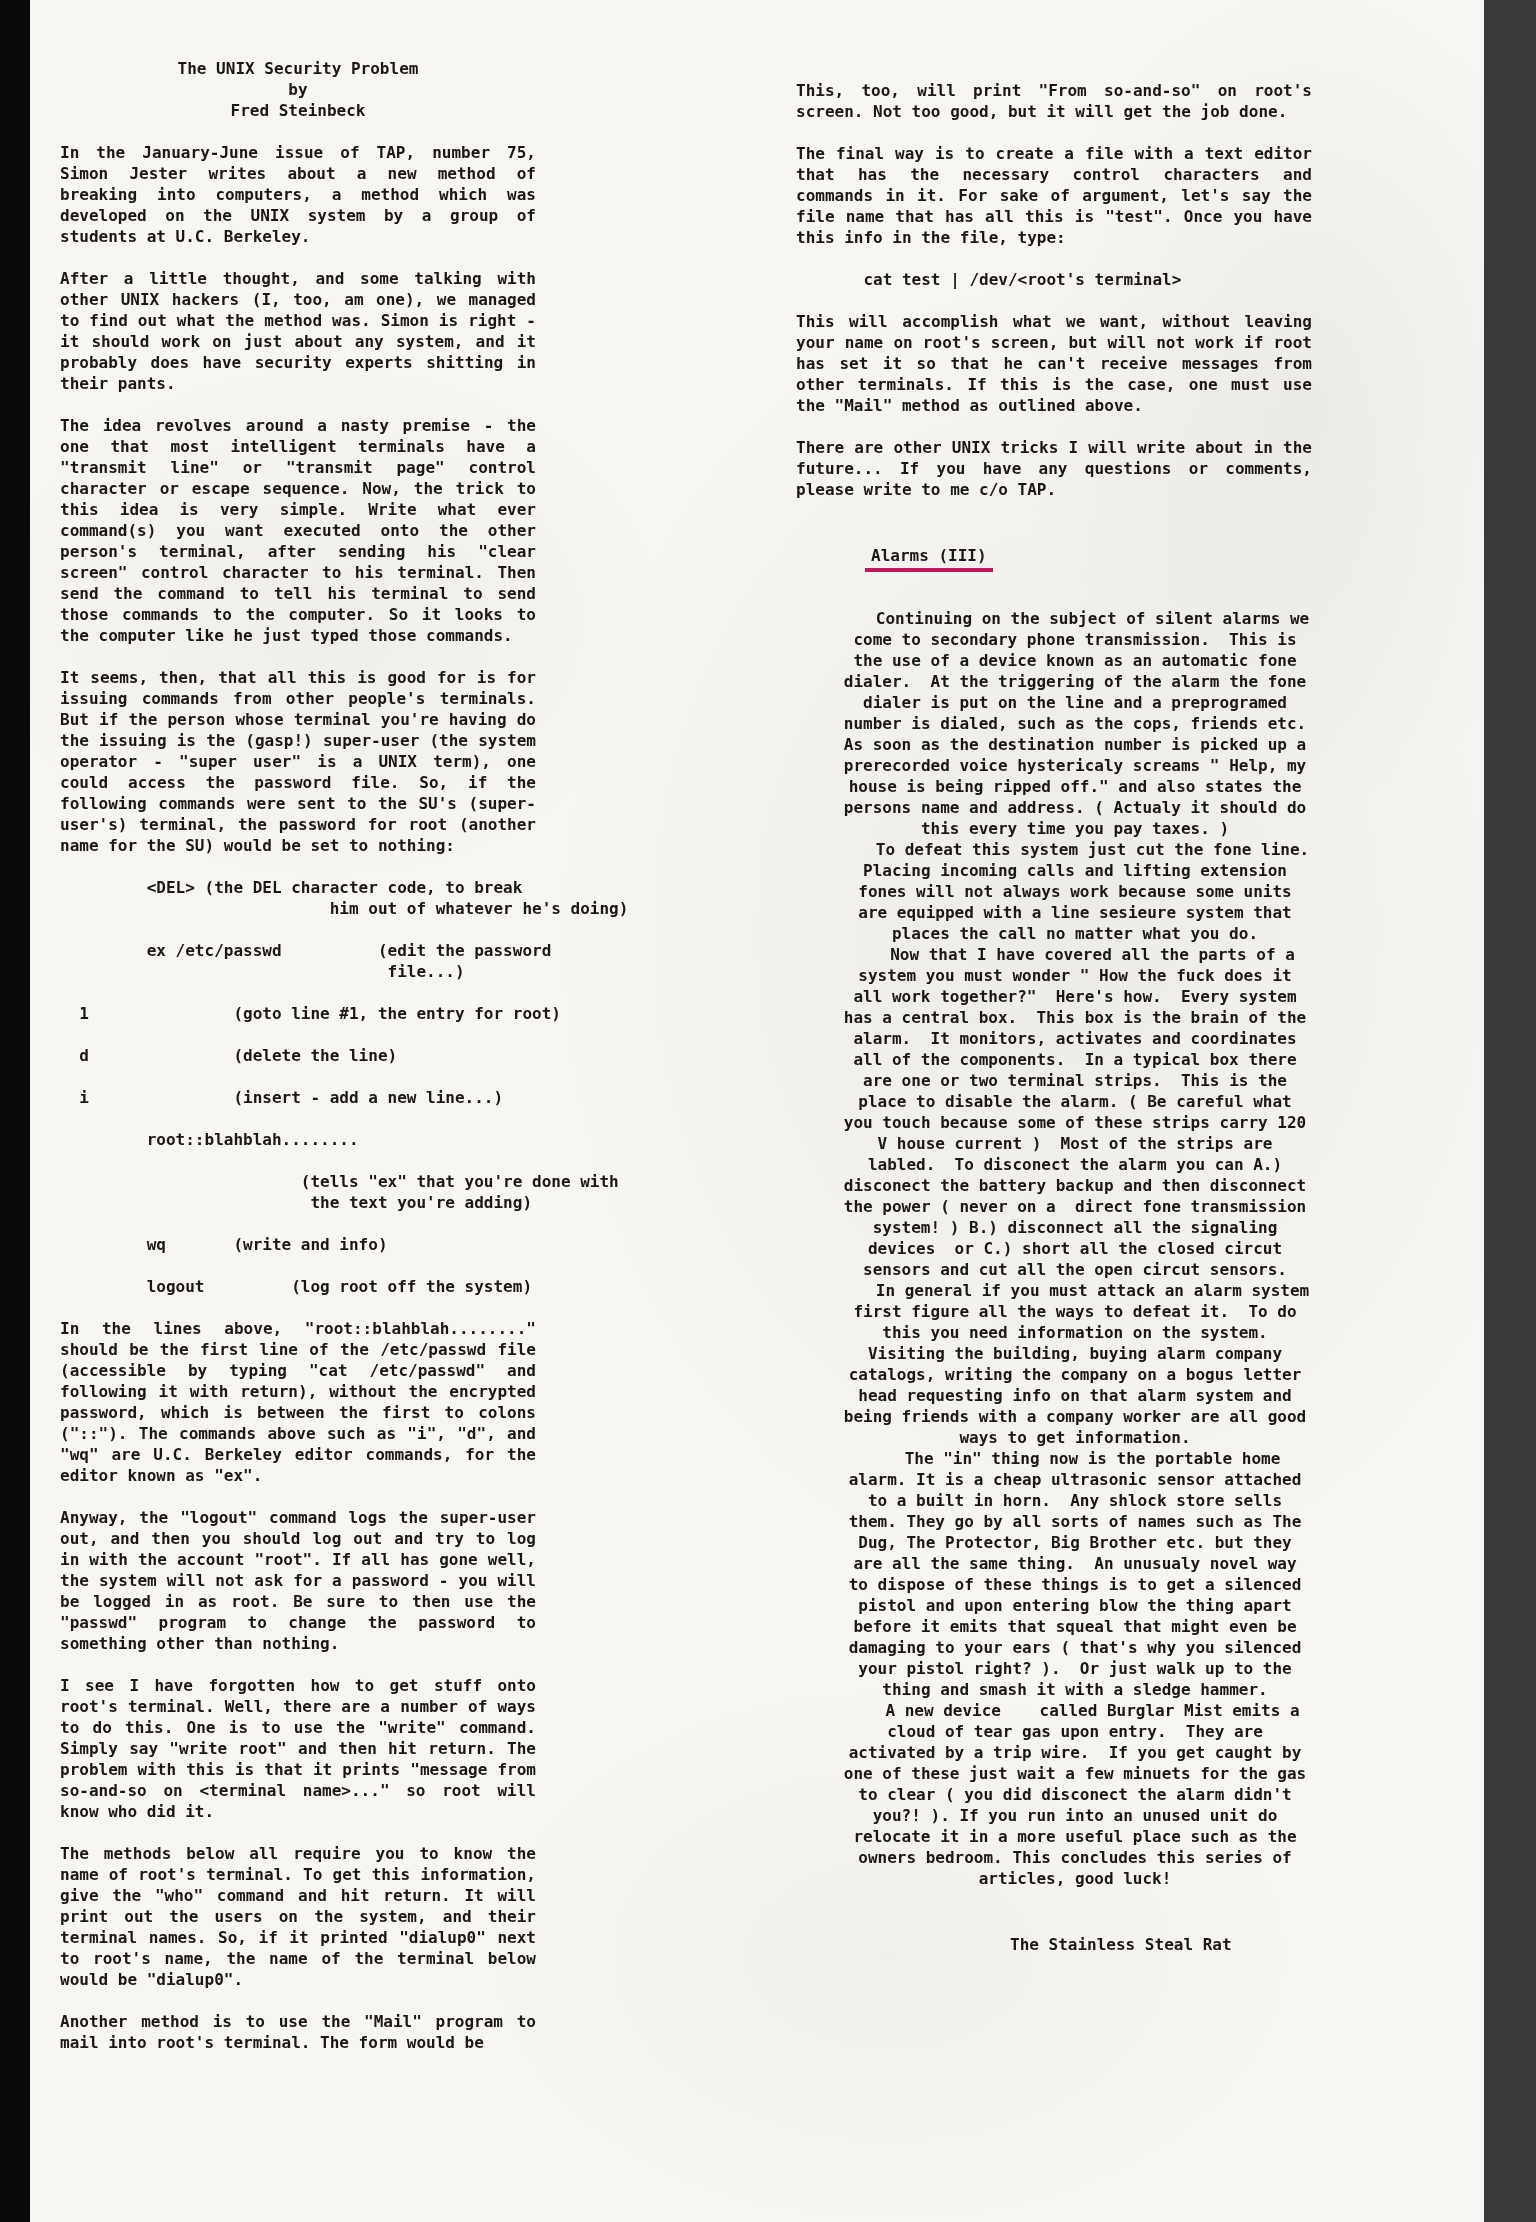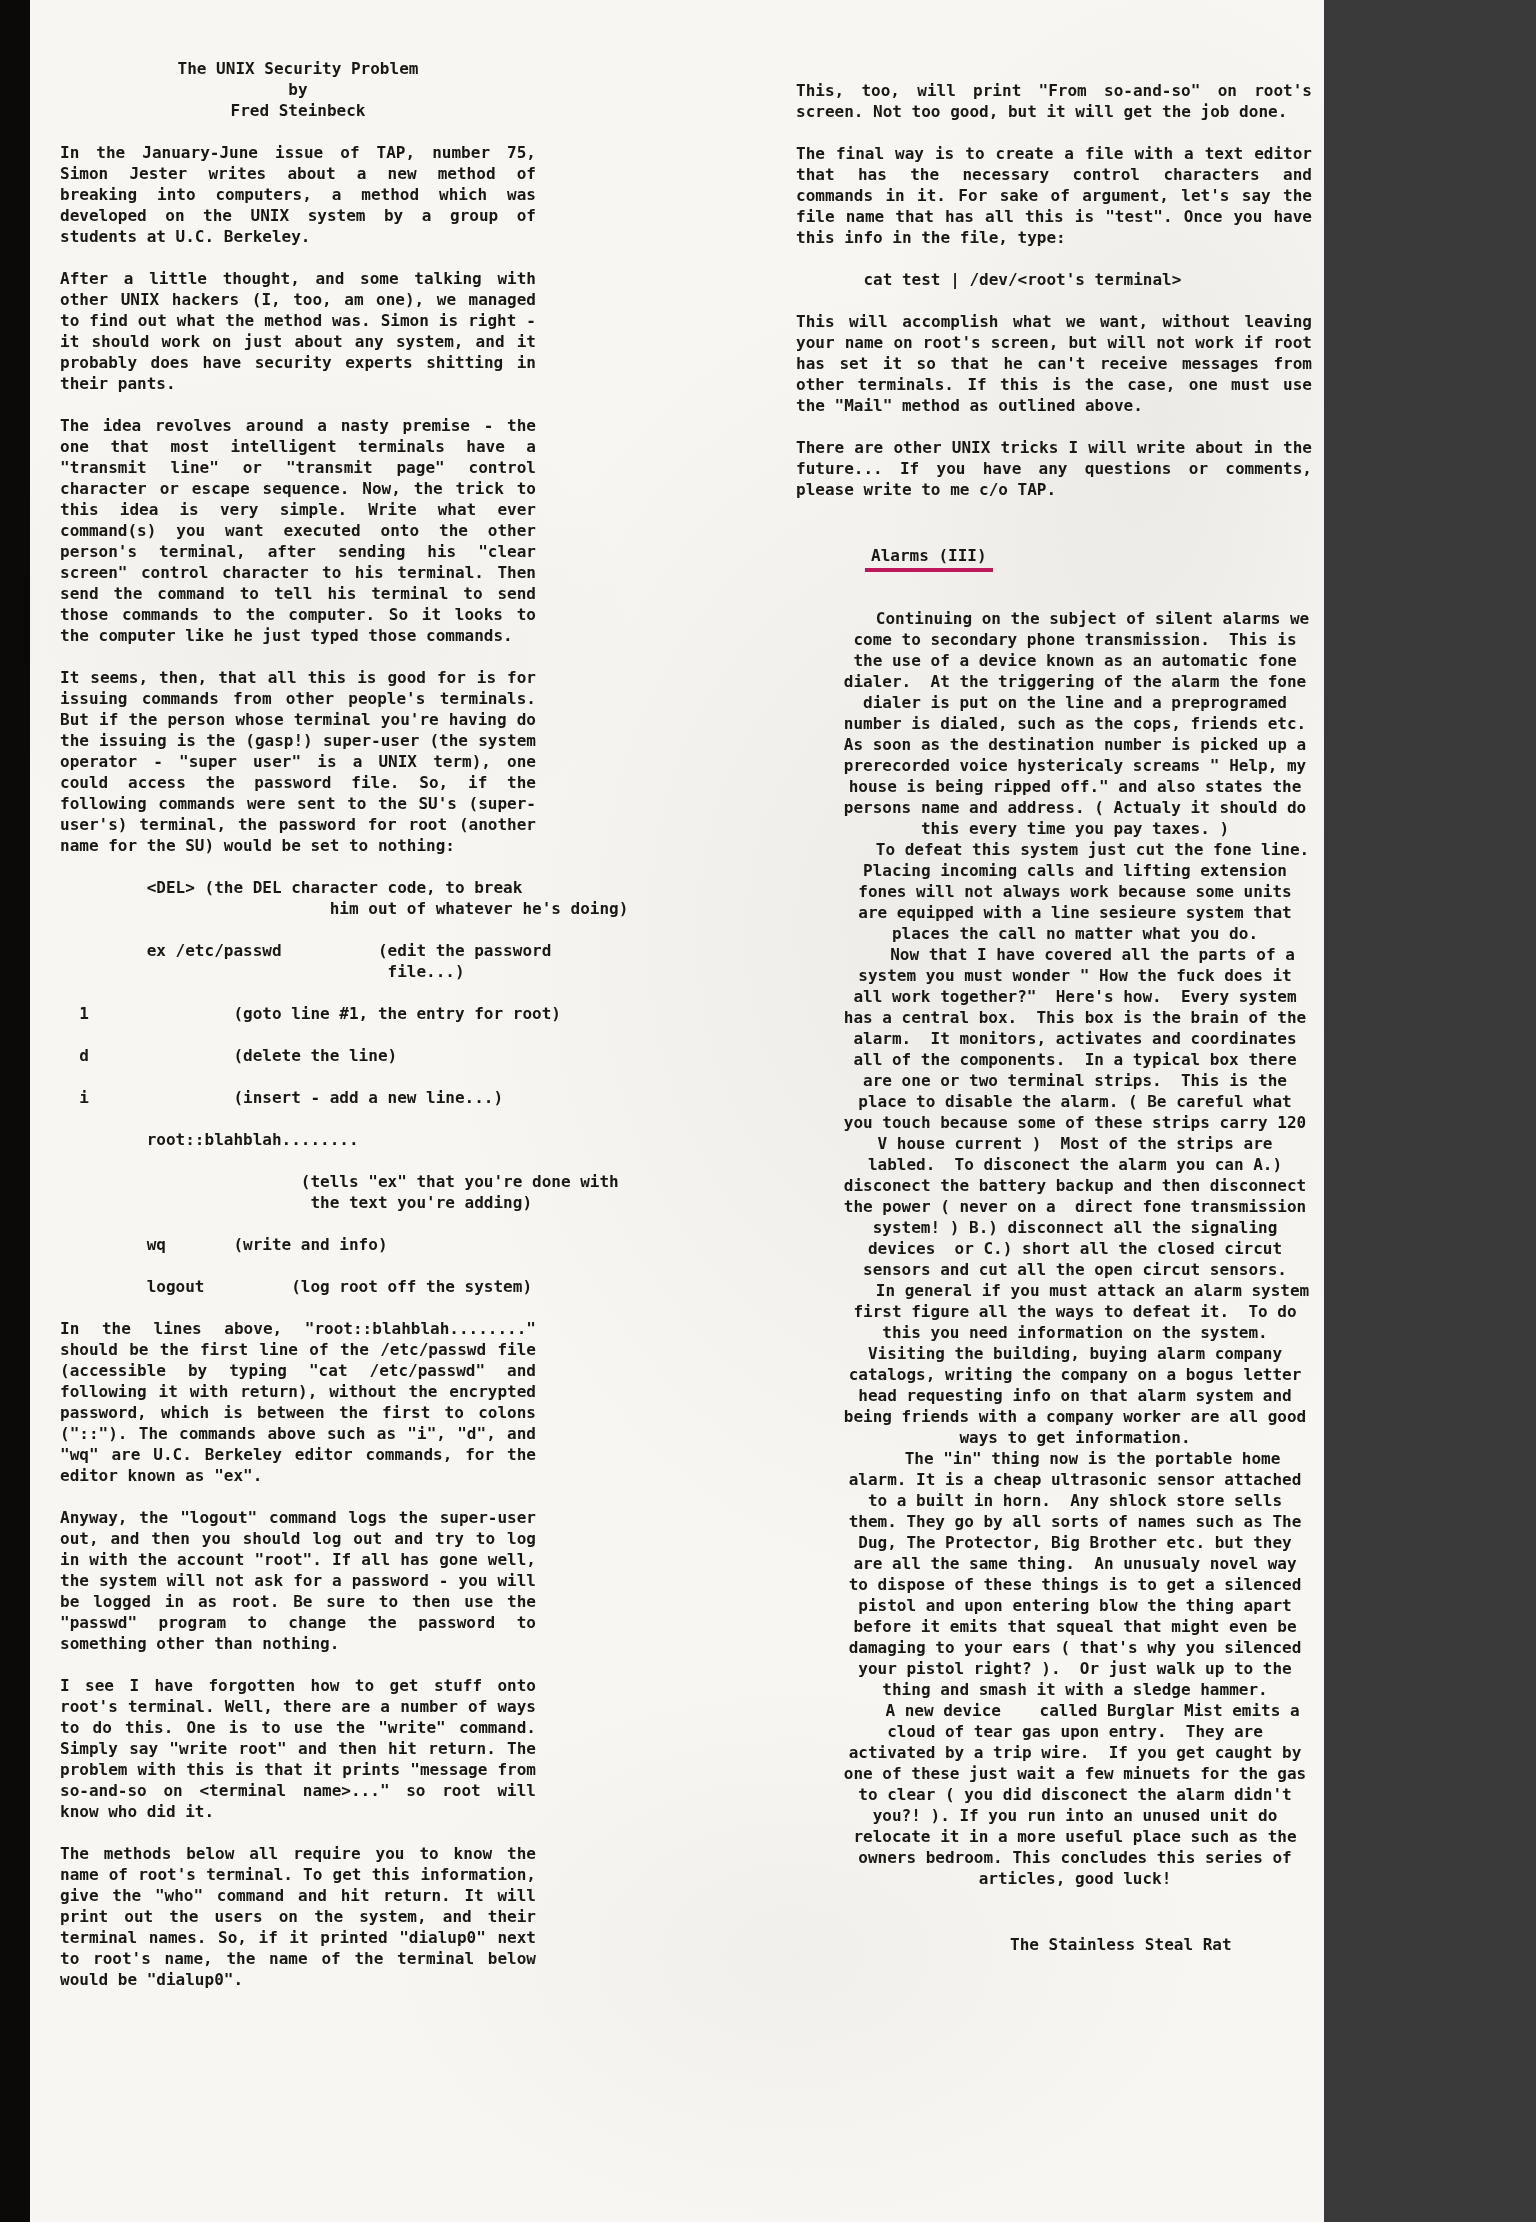--- a/index.html
+++ b/index.html
@@ -1,18 +1,18 @@
 <!DOCTYPE html>
 <html><head>
 <meta charset="utf-8">
 <style>
   html,body{margin:0;padding:0;background:#3a3a3a;}
   .page{
     position:relative;
-    width:1324px;height:2222px;
+    width:1484px;height:2222px;
     background:#f7f6f2;
     overflow:hidden;
     font-family:"DejaVu Sans Mono","Liberation Mono",monospace;
     font-weight:700;
     color:#1b1713;
     font-size:16px;
     line-height:21px;
   }
   .page::before{
     content:"";
@@ -80,20 +80,21 @@
         <div class="pre-line">                          the text you're adding)</div>
         <div class="pre-line"></div>
         <div class="pre-line">         wq       (write and info)</div>
         <div class="pre-line"></div>
         <div class="pre-line">         logout         (log root off the system)</div>
       </div>
       <p class="para">In the lines above, "root::blahblah........" should be the first line of the /etc/passwd file (accessible by typing "cat /etc/passwd" and following it with return), without the encrypted password, which is between the first to colons ("::"). The commands above such as "i", "d", and "wq" are U.C. Berkeley editor commands, for the editor known as "ex".</p>
       <p class="para">Anyway, the "logout" command logs the super-user out, and then you should log out and try to log in with the account "root". If all has gone well, the system will not ask for a password - you will be logged in as root. Be sure to then use the "passwd" program to change the password to something other than nothing.</p>
       <p class="para">I see I have forgotten how to get stuff onto root's terminal. Well, there are a number of ways to do this. One is to use the "write" command. Simply say "write root" and then hit return. The problem with this is that it prints "message from so-and-so on &lt;terminal name&gt;..." so root will know who did it.</p>
       <p class="para">The methods below all require you to know the name of root's terminal. To get this information, give the "who" command and hit return. It will print out the users on the system, and their terminal names. So, if it printed "dialup0" next to root's name, the name of the terminal below would be "dialup0".</p>
+      <p class="para">Another method is to use the "Mail" program to mail into root's terminal. The form would be</p>
     </div>
   <div class="col col-right">
     <div id="right-top">
         <p class="para">This, too, will print "From so-and-so" on root's screen. Not too good, but it will get the job done.</p>
         <p class="para">The final way is to create a file with a text editor that has the necessary control characters and commands in it. For sake of argument, let's say the file name that has all this is "test". Once you have this info in the file, type:</p>
         <div class="pre-block">
           <div class="pre-line">       cat test | /dev/&lt;root's terminal&gt;</div>
         </div>
         <p class="para">This will accomplish what we want, without leaving your name on root's screen, but will not work if root has set it so that he can't receive messages from other terminals. If this is the case, one must use the "Mail" method as outlined above.</p>
         <p class="para">There are other UNIX tricks I will write about in the future... If you have any questions or comments, please write to me c/o TAP.</p>

